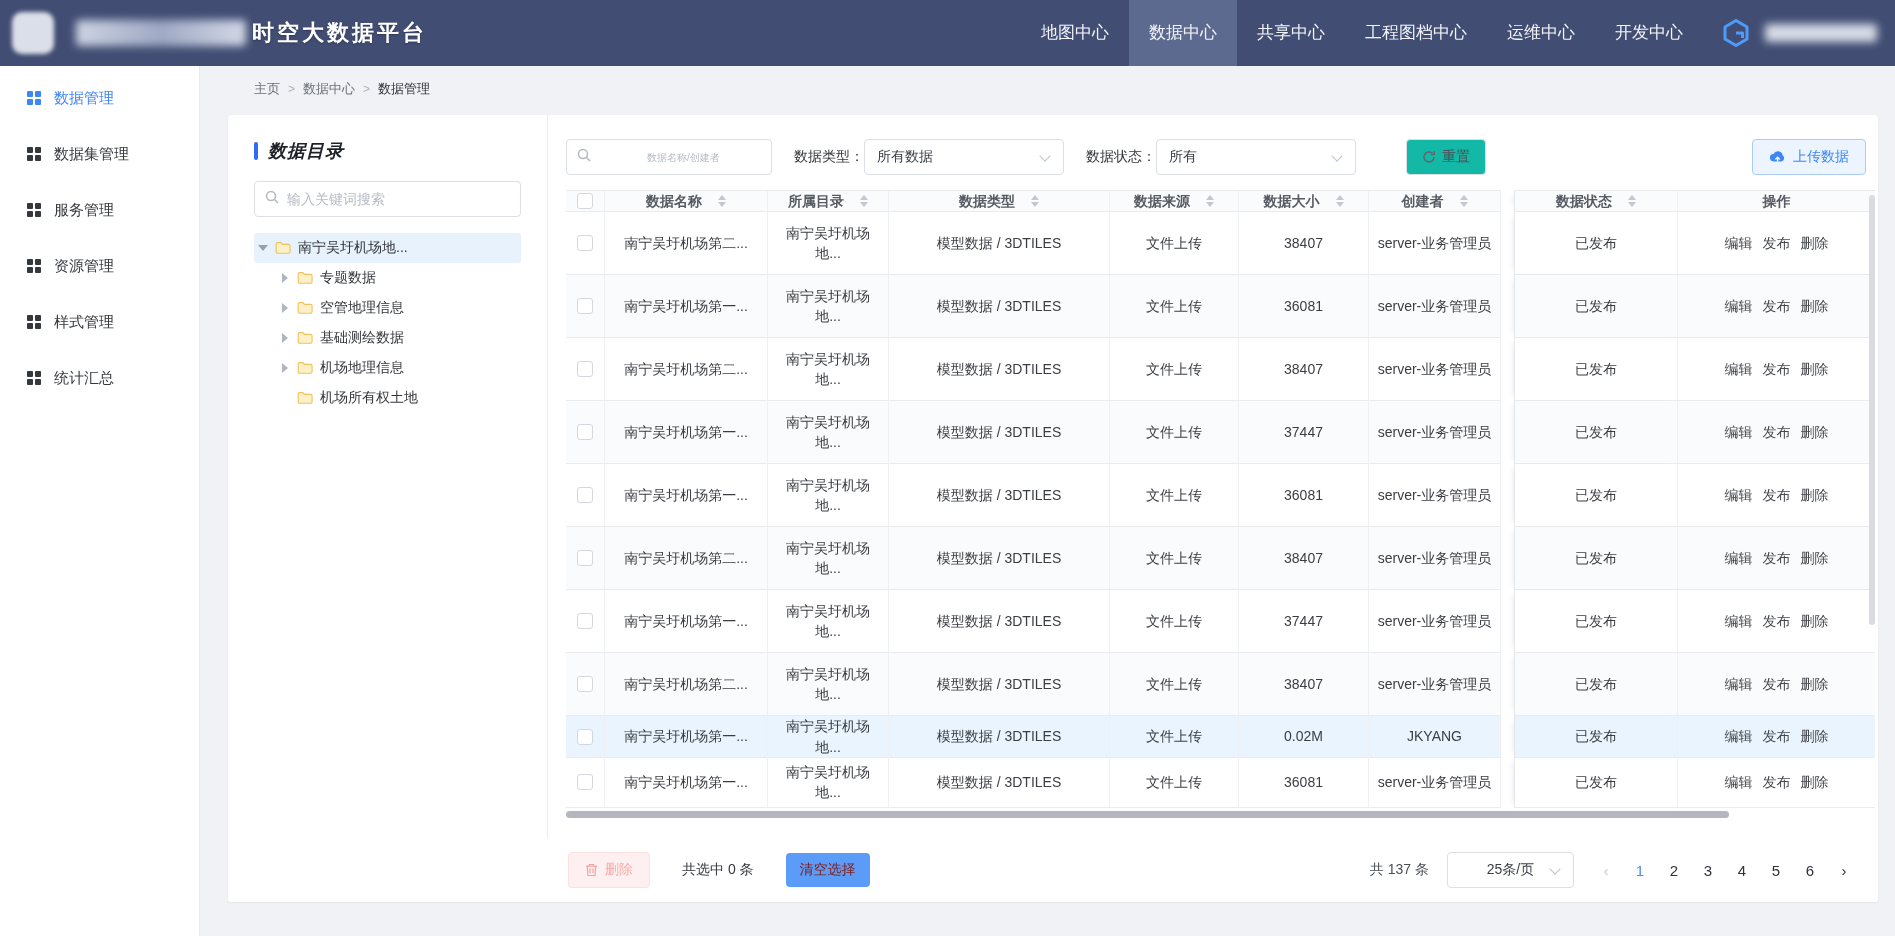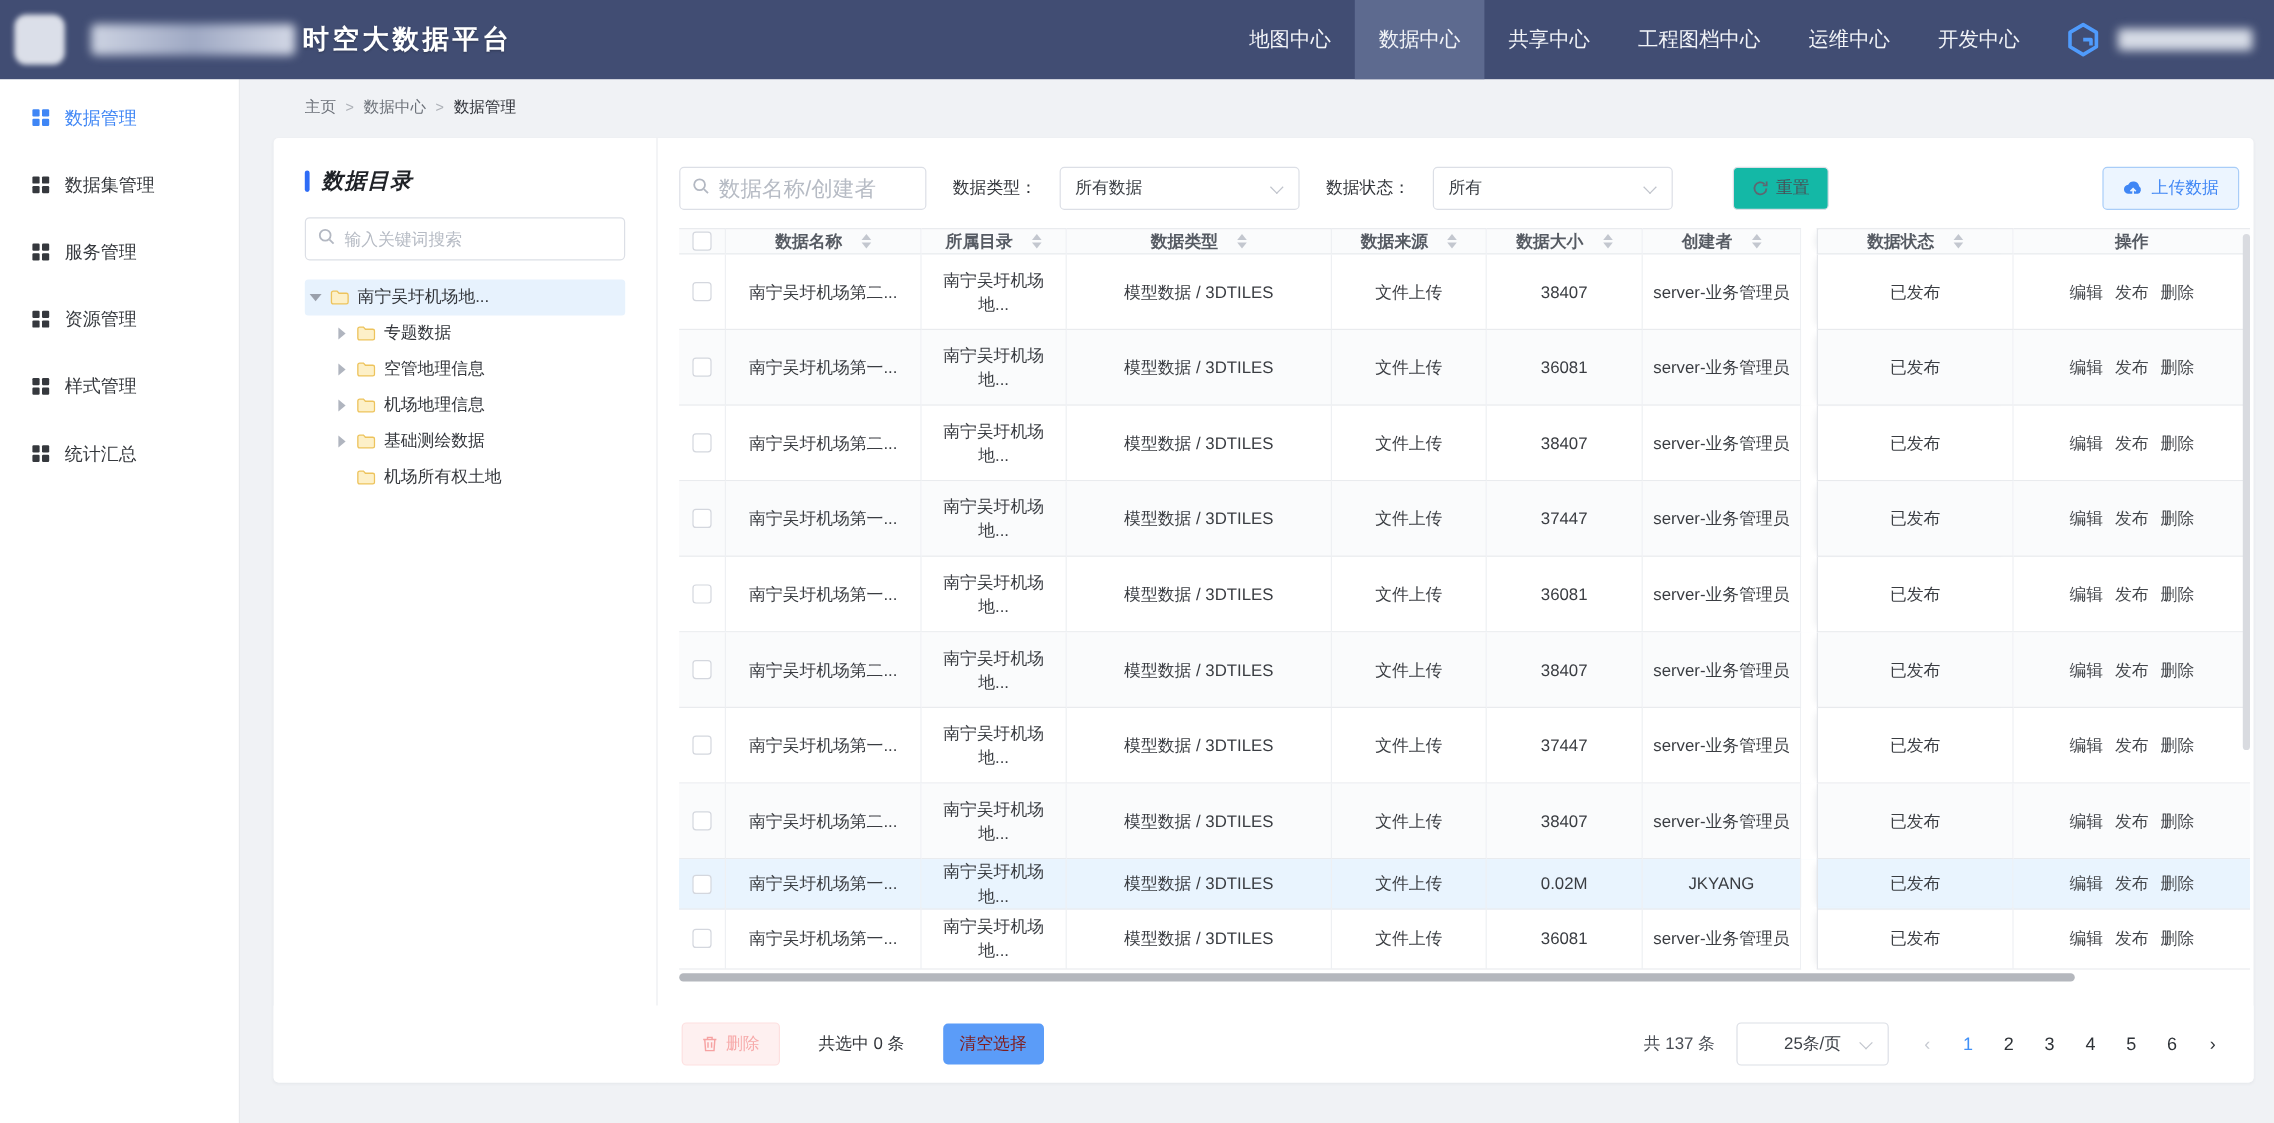--- a/index.html
+++ b/index.html
@@ -62,26 +62,26 @@
   .tw-down { width:0; height:0; border-left:5px solid transparent; border-right:5px solid transparent;
              border-top:6px solid #9aa0ab; }
   .tw-right { width:0; height:0; border-top:5px solid transparent; border-bottom:5px solid transparent;
               border-left:6px solid #b0b5bf; }
 
   
   .panel { flex:1; position:relative; padding:24px 0 0 18px; }
   .filter-row { display:flex; align-items:center; position:relative; height:36px; }
   .f-search { width:206px; height:36px; border:1px solid #dcdfe6; border-radius:4px; display:flex;
               align-items:center; padding:0 10px; gap:8px; }
-  .f-search input { border:none; outline:none; font-size:18px; width:100%; font-family:inherit; }
+  .f-search input { border:none; outline:none; font-size:10px; width:100%; font-family:inherit;margin-left:48px; }
   .f-search input::placeholder { color:#b6bbc4; }
   .f-label { font-size:14px; color:#33363b; margin-left:22px; white-space:nowrap; }
   .f-select { width:200px; height:36px; border:1px solid #dcdfe6; border-radius:4px; position:relative;
               display:flex; align-items:center; padding:0 30px 0 12px; font-size:14px; color:#3c4046;
-              margin-left:19px; cursor:pointer; background:#fff; }
+              margin-left:0; cursor:pointer; background:#fff; }
   .chev { width:8px; height:8px; border-right:1.5px solid #c0c4cc; border-bottom:1.5px solid #c0c4cc;
           transform:rotate(45deg); position:absolute; right:14px; top:12px; }
   .btn-reset { margin-left:50px; height:36px; padding:0 15px; border:1px solid #dcdfe6; border-radius:4px;
                background:#14b8a6; display:flex; align-items:center; gap:6px; font-size:14px; color:#4a4e55;
                cursor:pointer; font-family:inherit; }
   .btn-upload { position:absolute; right:12px; top:0; height:36px; padding:0 16px; border-radius:4px;
                 background:#ecf5ff; border:1px solid #a9cdf8; color:#3f86f5; font-size:14px;
                 display:flex; align-items:center; gap:7px; cursor:pointer; font-family:inherit; }
 
   .table { margin-top:15px; width:1309px; }
@@ -296,32 +296,32 @@
           </div>
           <div class="tree-row child">
             <span class="tw">
               <i class="tw-right"></i>
             </span>
             <span style="display: flex;">
               <svg width="16" height="14" viewBox="0 0 16 14">
                 <path d="M1.2 3.2q0-1.6 1.6-1.6h3.1l1.6 1.8h6.1q1.5 0 1.5 1.5v5.9q0 1.5-1.5 1.5H2.8q-1.6 0-1.6-1.6z" fill="#fdf0c8" stroke="#edc35c" stroke-width="1.1"></path>
               </svg>
             </span>
-            <span>机场地理信息</span>
+            <span>基础测绘数据</span>
           </div>
           <div class="tree-row child">
             <span class="tw">
               <i class="tw-right"></i>
             </span>
             <span style="display: flex;">
               <svg width="16" height="14" viewBox="0 0 16 14">
                 <path d="M1.2 3.2q0-1.6 1.6-1.6h3.1l1.6 1.8h6.1q1.5 0 1.5 1.5v5.9q0 1.5-1.5 1.5H2.8q-1.6 0-1.6-1.6z" fill="#fdf0c8" stroke="#edc35c" stroke-width="1.1"></path>
               </svg>
             </span>
-            <span>基础测绘数据</span>
+            <span>机场地理信息</span>
           </div>
           <div class="tree-row child">
             <span class="tw"></span>
             <span style="display: flex;">
               <svg width="16" height="14" viewBox="0 0 16 14">
                 <path d="M1.2 3.2q0-1.6 1.6-1.6h3.1l1.6 1.8h6.1q1.5 0 1.5 1.5v5.9q0 1.5-1.5 1.5H2.8q-1.6 0-1.6-1.6z" fill="#fdf0c8" stroke="#edc35c" stroke-width="1.1"></path>
               </svg>
             </span>
             <span>机场所有权土地</span>
           </div>

